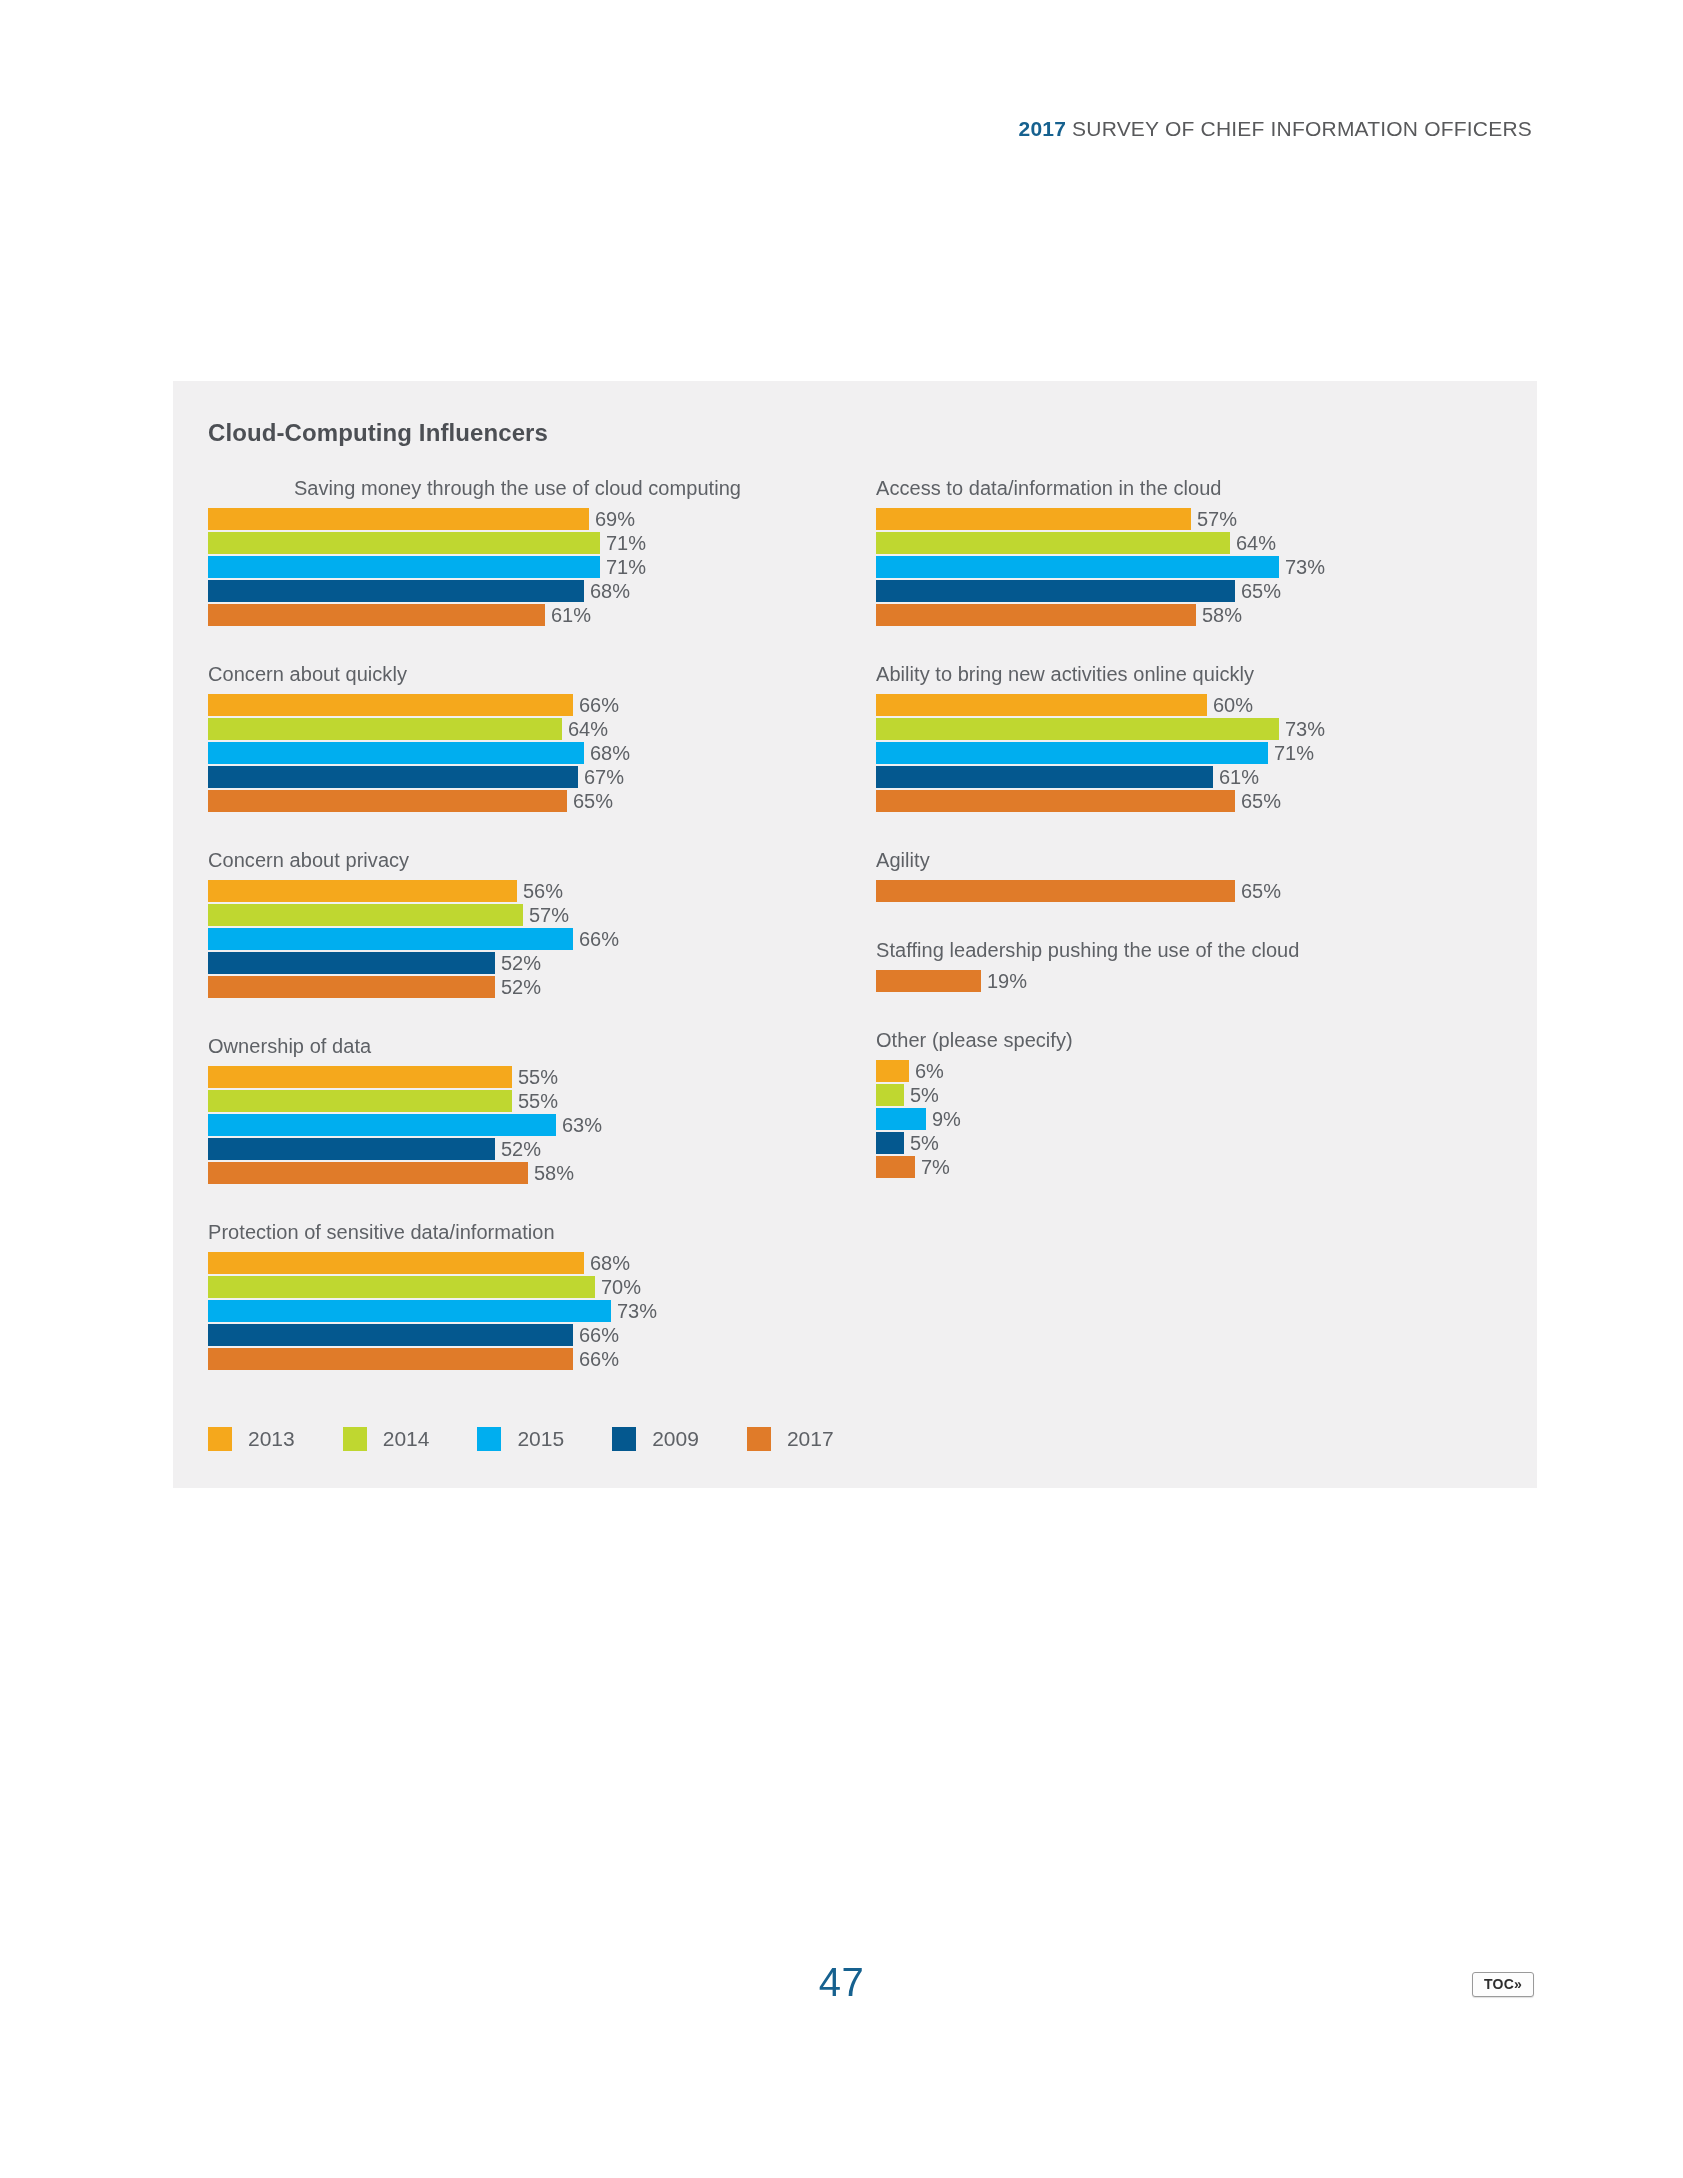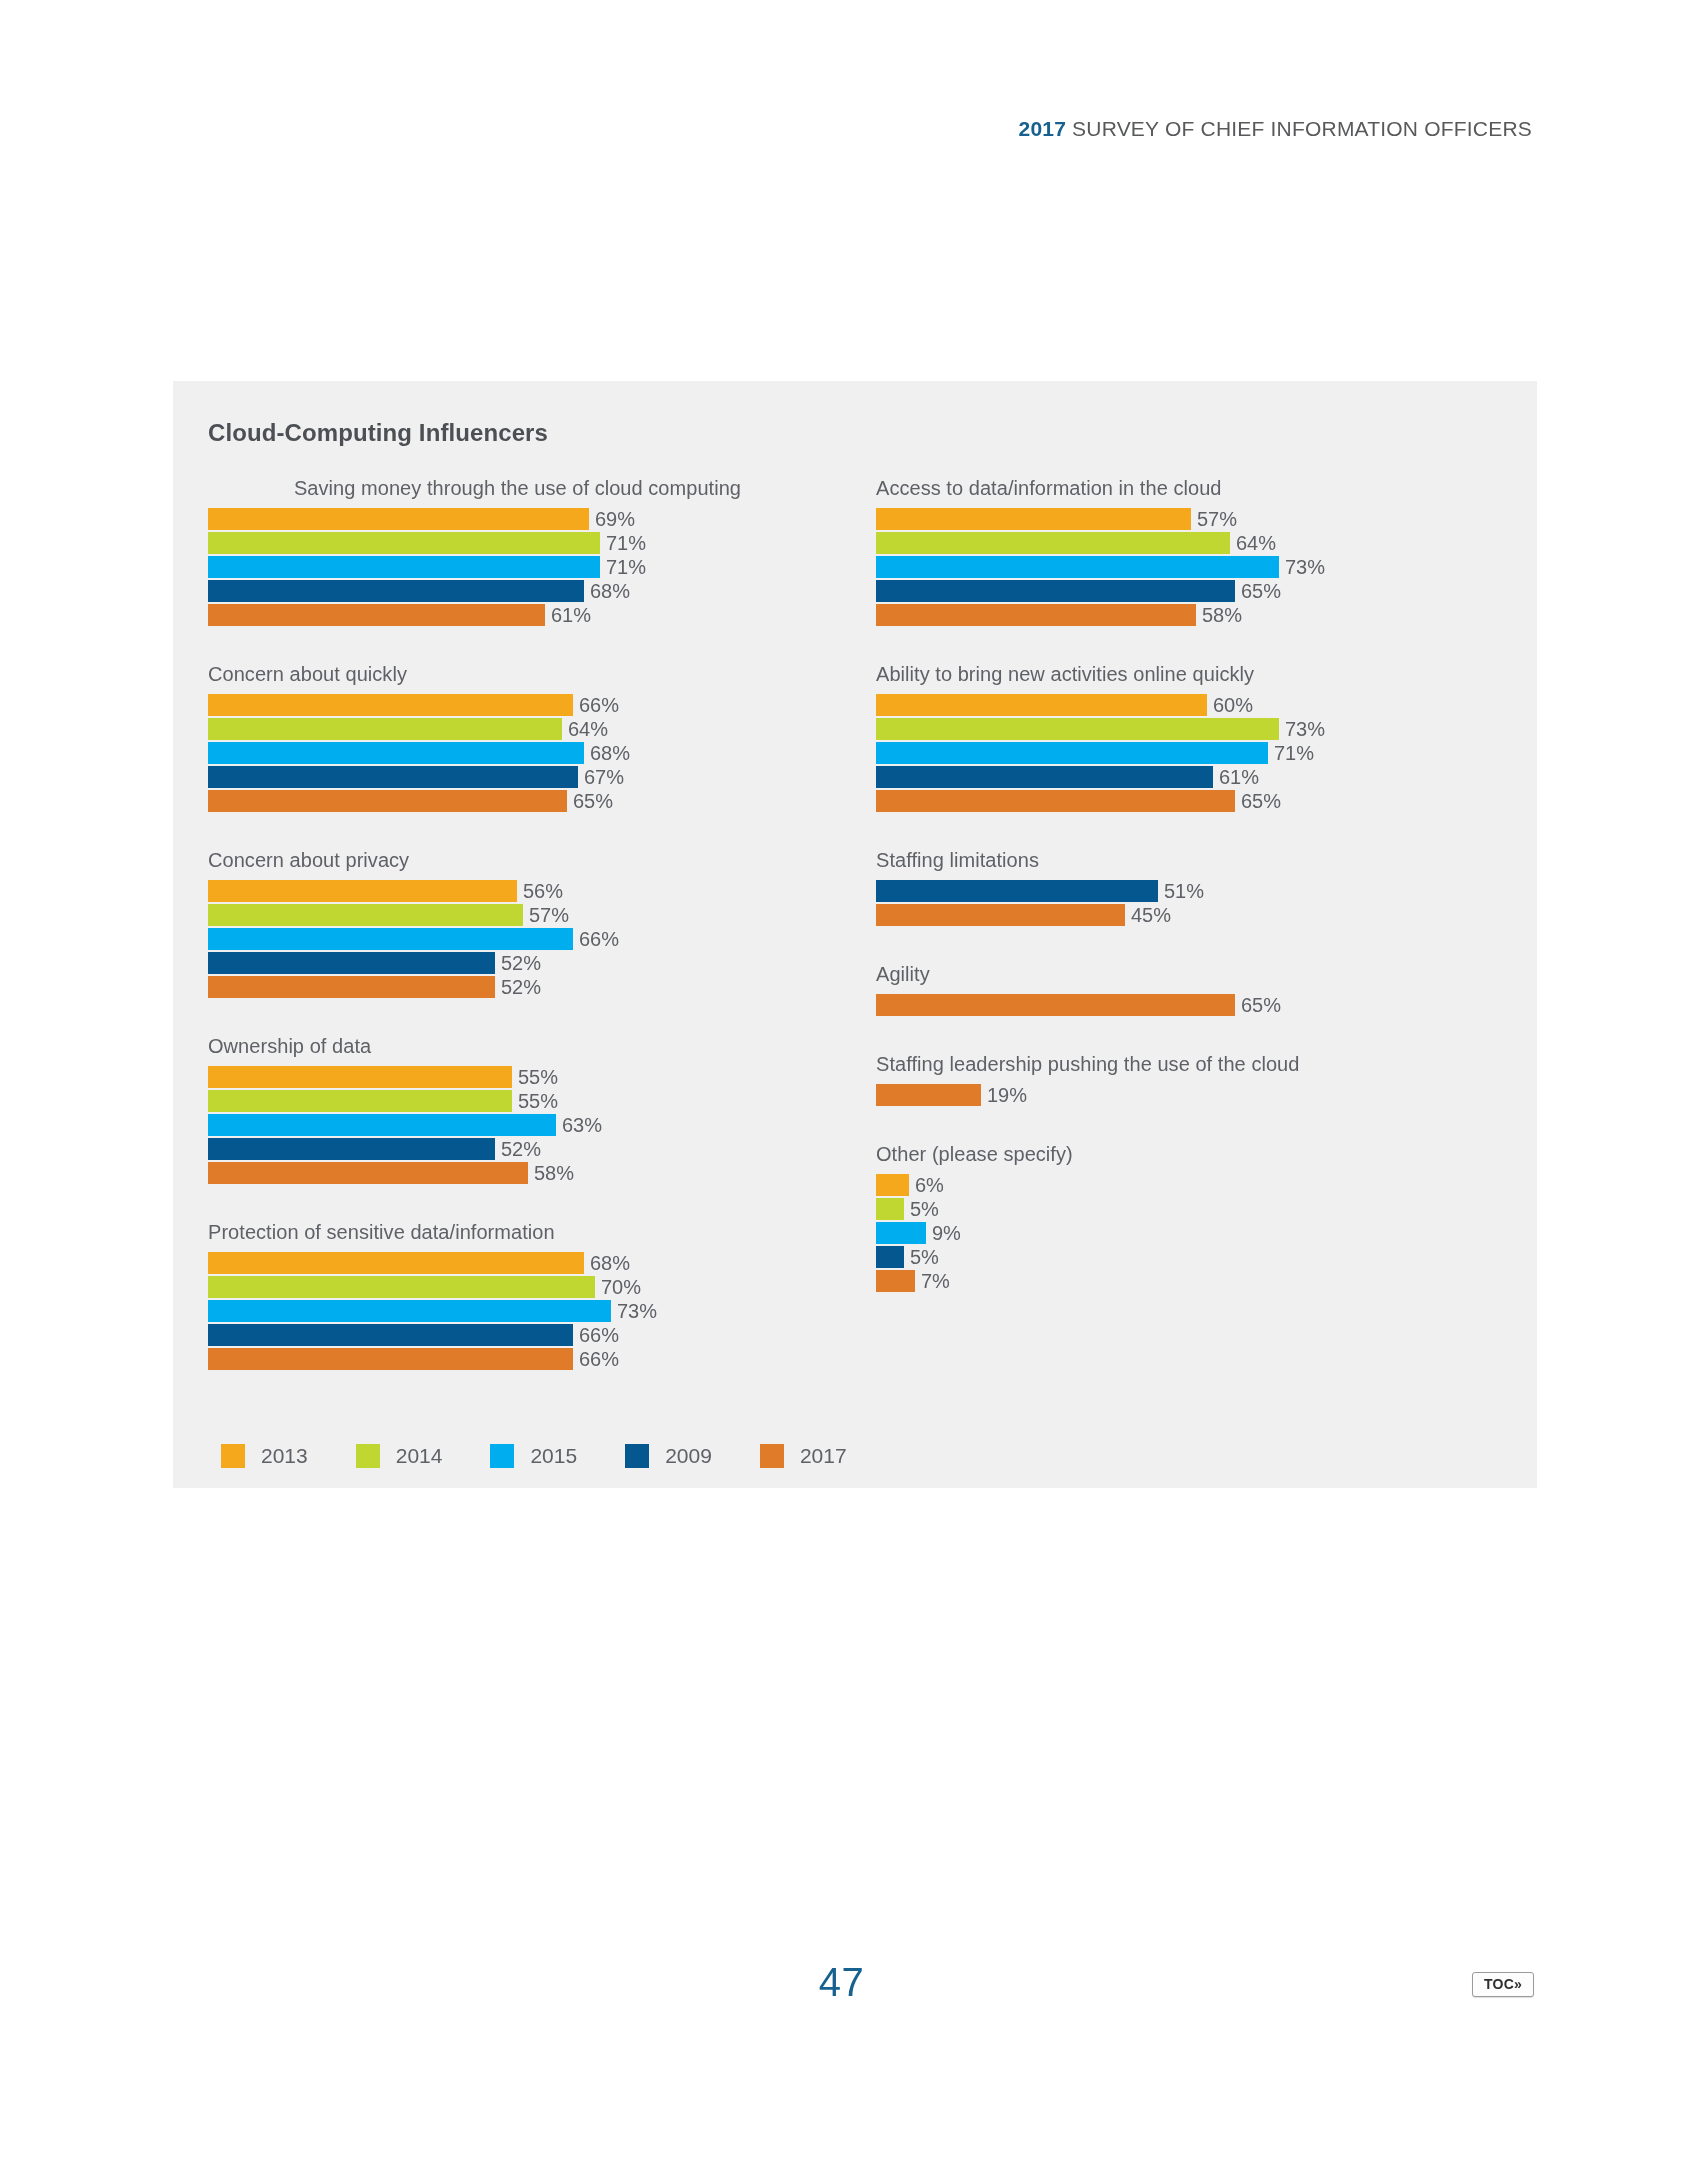--- a/index.html
+++ b/index.html
@@ -97,23 +97,22 @@
     color: #5e6166;
     margin-left: 6px;
     white-space: nowrap;
     line-height: 1;
   }
 
   
   .legend {
     position: absolute;
     left: 35px;
-    bottom: 20px;
+    bottom: 37px;
     display: flex;
-    margin-left: 13px;
   }
   .legend-item {
     display: flex;
     align-items: center;
     margin-right: 48px;
   }
   .legend-item:last-child { margin-right: 0; }
   .legend-swatch {
     width: 24px;
     height: 24px;
@@ -338,33 +337,20 @@
               <div class="bar" style="width: 337px; background: rgb(4, 88, 143);"></div>
               <span class="bar-value">61%</span>
             </div>
             <div class="bar-row">
               <div class="bar" style="width: 359px; background: rgb(224, 123, 41);"></div>
               <span class="bar-value">65%</span>
             </div>
           </div>
         </div>
         <div class="group" style="margin-bottom: 37px;">
-          <div class="group-label">Staffing limitations</div>
-          <div class="bars">
-            <div class="bar-row">
-              <div class="bar" style="width: 282px; background: rgb(4, 88, 143);"></div>
-              <span class="bar-value">51%</span>
-            </div>
-            <div class="bar-row">
-              <div class="bar" style="width: 249px; background: rgb(224, 123, 41);"></div>
-              <span class="bar-value">45%</span>
-            </div>
-          </div>
-        </div>
-        <div class="group" style="margin-bottom: 37px;">
           <div class="group-label">Agility</div>
           <div class="bars">
             <div class="bar-row">
               <div class="bar" style="width: 359px; background: rgb(224, 123, 41);"></div>
               <span class="bar-value">65%</span>
             </div>
           </div>
         </div>
         <div class="group" style="margin-bottom: 37px;">
           <div class="group-label">Staffing leadership pushing the use of the cloud</div>

